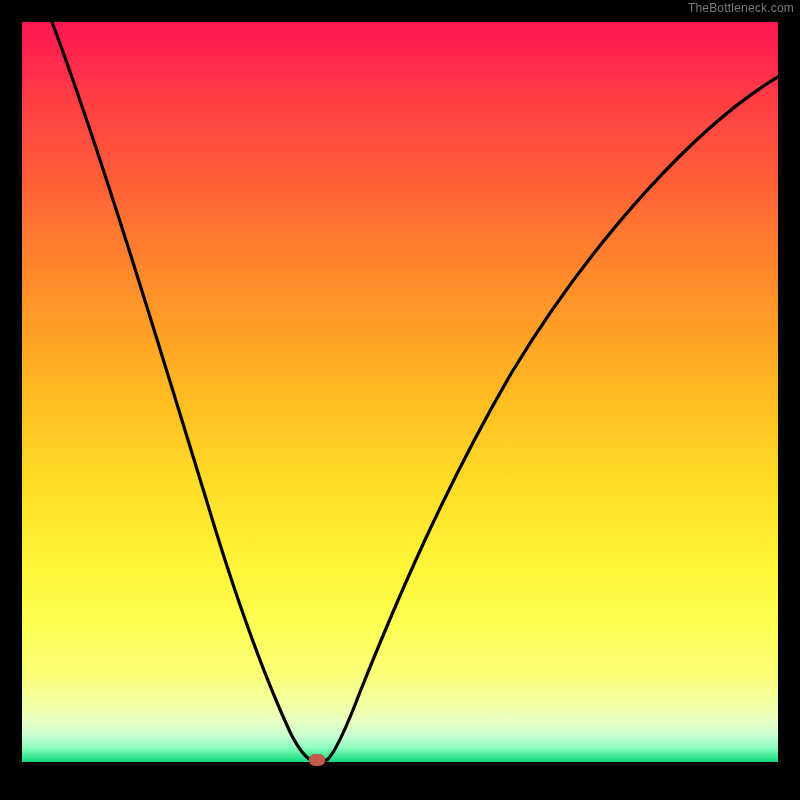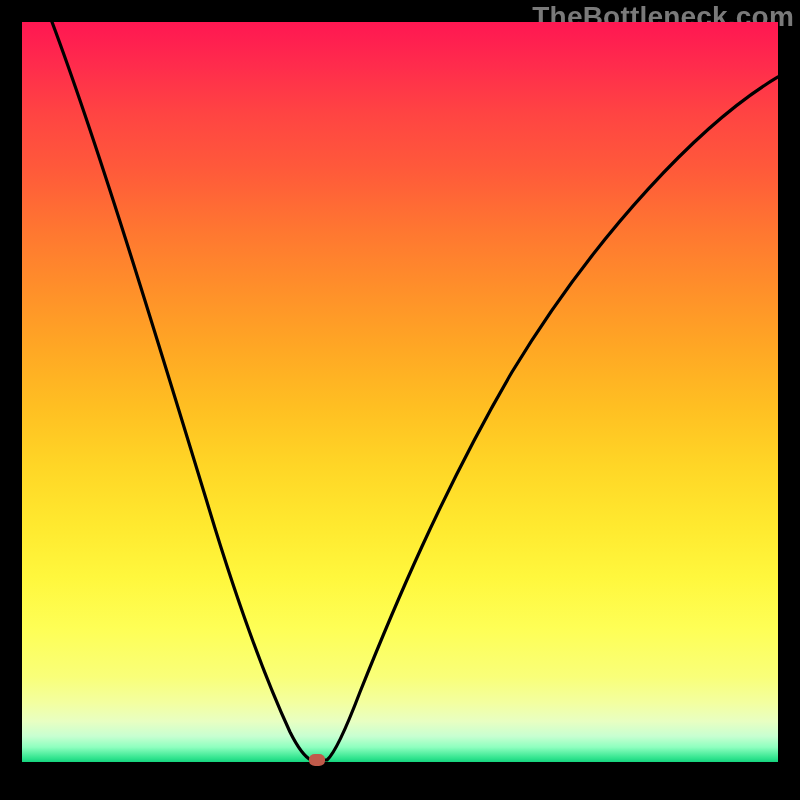--- a/index.html
+++ b/index.html
@@ -54,22 +54,22 @@
     top: 0;
     width: 756px;
     height: 756px;
     pointer-events: none;
   }
   .watermark {
     position: absolute;
     top: 1px;
     right: 6px;
     color: #7a7a7a;
-    font-size: 28px;
-    font-weight: 700;
+    font-size: 12px;
+    font-weight: 400;
     letter-spacing: 0.2px;
     font-family: Arial, Helvetica, sans-serif;
   }
   .marker {
     position: absolute;
     width: 16px;
     height: 12px;
     border-radius: 6px / 5px;
     background: #c05a4a;
     transform: translate(-50%, -50%);

